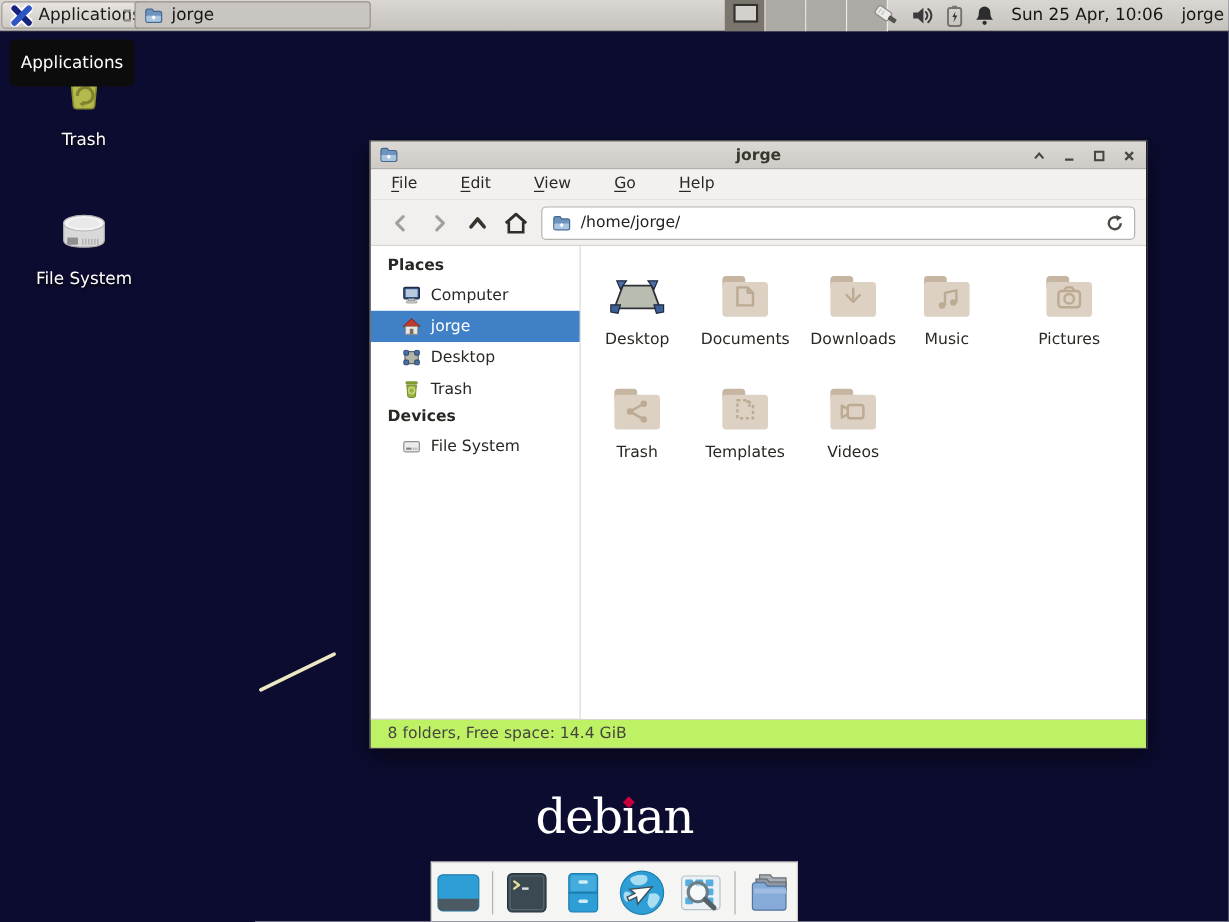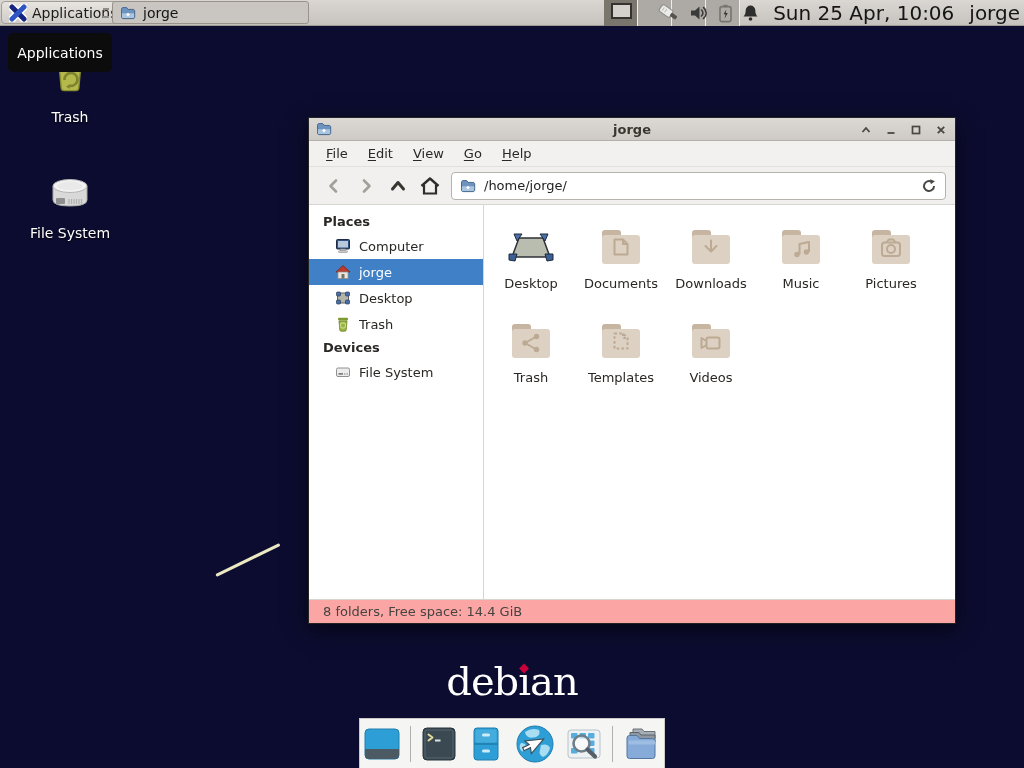--- a/index.html
+++ b/index.html
@@ -34,21 +34,21 @@
   .pager { position:absolute; left:604px; top:0; height:26px; display:flex; }
   .pager .cell { width:34px; height:26px; background:#adaaa5; border-right:1px solid #eeedea; }
   .pager .cell.active { background:#7b766d; position:relative; }
   .pager .cell.active .win {
     position:absolute; left:7px; top:3px; width:21px; height:16px;
     background:#d4d1cc; border:2px solid #33322f;
   }
   .tray {
     position:absolute; right:4px; top:0; height:26px;
     display:flex; align-items:center; gap:9px;
-    font-size:20px; color:#151515;
+    font-size:14px; color:#151515;
   }
   .tray .clock { margin-left:5px; }
   .tray .user  { margin-left:6px; }
   
   .tooltip {
     position:absolute; left:8px; top:33px; width:104px; height:39px;
     background:#0c0c0c; border-radius:5px; z-index:30;
     display:flex; align-items:center; justify-content:center;
     color:#ffffff; font-size:14px;
   }
@@ -84,21 +84,21 @@
   .titlebar .wicon { position:absolute; left:7px; top:3px; }
   .titlebar .wtitle {
     position:absolute; left:0; right:0; text-align:center;
     font-size:13px; font-weight:bold; color:#39362f;
   }
   .wctrls { position:absolute; right:8px; top:0; height:23px; display:flex; align-items:center; gap:13px; }
   .wctrls svg { display:block; }
   .menubar {
     height:26px; flex:0 0 26px; background:#f2f1ef;
     display:flex; align-items:center; padding-left:7px;
-    font-size:13px; color:#2a2824; border-bottom:1px solid #e2e0dc;
+    font-size:13px; color:#2a2824; border-bottom:1px solid #e2e0dc;gap:16px;
   }
   .menu-item { padding:4px 10px; }
   .toolbar {
     height:38px; flex:0 0 38px; background:#f1f0ee;
     border-bottom:1px solid #d8d5d0;
     display:flex; align-items:center; padding:0 9px;
   }
   .tb-btn { width:32px; height:28px; display:flex; align-items:center; justify-content:center; }
   .pathbar {
     flex:1; height:28px; margin-left:5px;
@@ -114,23 +114,23 @@
     font-size:13px; color:#2a2824;
   }
   .side-header { height:22px; line-height:22px; padding-left:14px; font-weight:bold; }
   .side-row { height:26px; display:flex; align-items:center; gap:8px; padding-left:26px; }
   .side-row svg { flex:0 0 16px; }
   .side-row.selected { background:#3f80c7; color:#ffffff; }
   .iconview { flex:1; position:relative; background:#ffffff; }
   .tile { position:absolute; width:90px; text-align:center; font-size:13px; color:#2a2824; }
   .tile svg { display:block; margin:0 auto 5px auto; }
   .r1 { top:18px; } .r2 { top:112px; }
-  .c1 { left:2px; } .c2 { left:92px; } .c3 { left:182px; } .c4 { left:272px; } .c5 { left:362px; }
+  .c1 { left:2px; } .c2 { left:92px; } .c3 { left:182px; } .c4 { left:260px; } .c5 { left:362px; }
   .statusbar {
-    height:24px; flex:0 0 24px; background:#fca5a5; border-top:1px solid #d8d5d0;
+    height:24px; flex:0 0 24px; background:#bef264; border-top:1px solid #d8d5d0;
     display:flex; align-items:center; padding-left:14px;
     font-size:13px; color:#46443f;
   }
   
   .debian {
     position:absolute; left:0; right:0; top:658px; text-align:center;
     color:#ffffff; font-family:"DejaVu Serif", serif;
     font-size:40px; letter-spacing:-1px;
   }
   .debian .dotless { position:relative; display:inline-block; }

